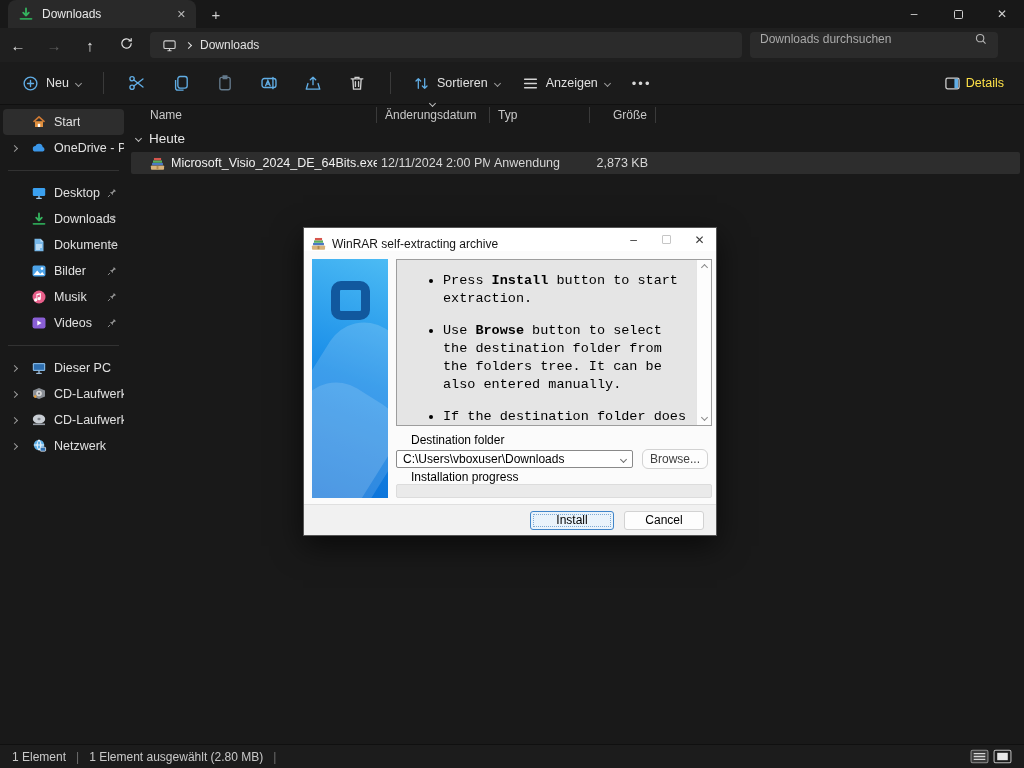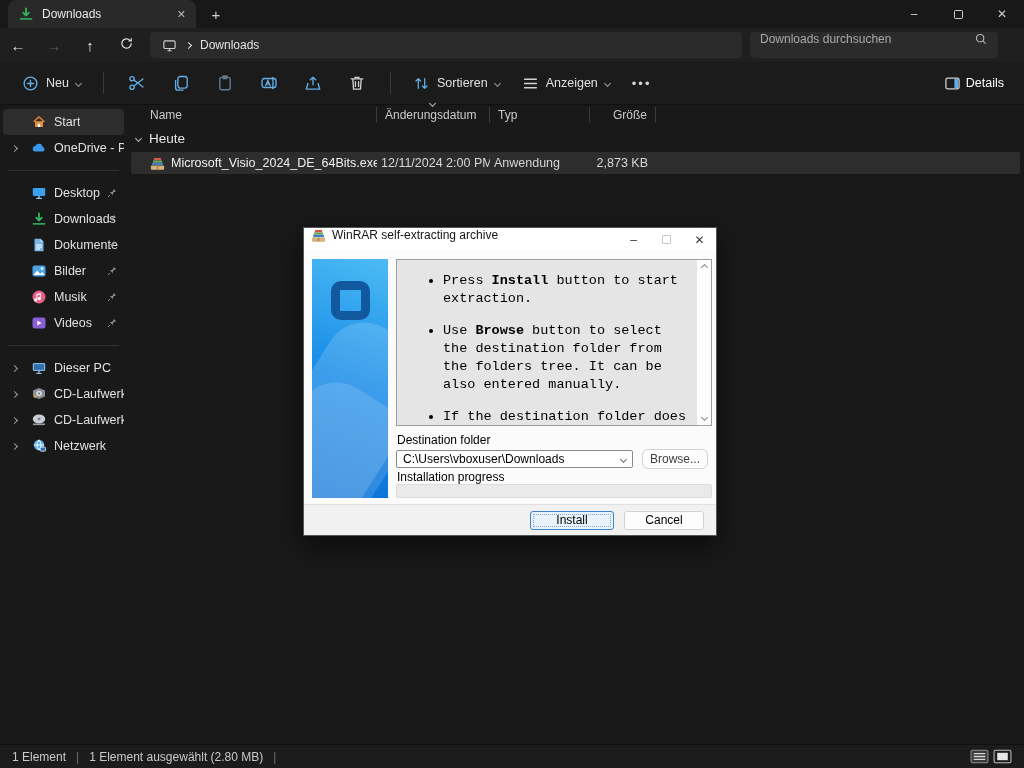--- a/index.html
+++ b/index.html
@@ -27,21 +27,21 @@
   .navbtn.disabled{color:#5f5f5f}
   .addressbar{margin-left:6px;width:592px;height:26px;background:#2b2b2b;border-radius:4px;display:flex;align-items:center;gap:9px;padding:0 12px;color:#e2e2e2}
   .searchbox{margin-left:8px;width:248px;height:26px;background:#2b2b2b;border-radius:4px;display:flex;align-items:flex-start;padding:0 10px;color:#a9a9a9}
   .searchbox .ph{flex:1;font-size:12px}
 
   
   .toolbar{position:absolute;top:62px;left:0;right:0;height:43px;background:#1b1b1b;border-bottom:1px solid #101010;display:flex;align-items:center;padding:0 14px;gap:6px}
   .tbtn{display:flex;align-items:center;gap:7px;padding:6px 8px;border-radius:4px;color:#e0e0e0;font-size:12.5px}
   .tsep{width:1px;height:22px;background:#3a3a3a;margin:0 8px;flex:none}
   .icon-btn{padding:6px 10px}
-  .tb-right{margin-left:auto;display:flex;align-items:center;gap:5px;color:#ffffff;font-size:12.5px;padding-right:6px}
+  .tb-right{margin-left:auto;display:flex;align-items:center;gap:5px;color:#fde047;font-size:12.5px;padding-right:6px}
   .dots{color:#d6d6d6;letter-spacing:2px;font-size:13px;padding:0 8px}
 
   
   .sidebar{position:absolute;top:105px;left:0;width:127px;bottom:24px;background:#191919;padding-top:4px;overflow:hidden}
   .sitem{height:26px;display:flex;align-items:center;gap:7px;padding-left:28px;margin:0 3px;border-radius:4px;color:#e0e0e0;font-size:12.5px;white-space:nowrap;position:relative}
   .sitem.sel{background:#2d2d2d}
   .sitem .sichev{position:absolute;left:9px;color:#9a9a9a}
   .sitem .pin{position:absolute;right:6px}
   .sitem .lbl{overflow:hidden}
   .ssep{height:1px;background:#323232;margin:9px 8px}
@@ -64,35 +64,35 @@
   .f-type{width:100px;padding-left:4px;color:#d6d6d6}
   .f-size{width:62px;text-align:right;padding-right:4px;color:#d6d6d6}
 
   
   .statusbar{position:absolute;left:0;right:0;bottom:0;height:24px;background:#1c1c1c;border-top:1px solid #101010;display:flex;align-items:center;padding:0 12px;color:#c9c9c9;font-size:12px;gap:10px}
   .statusbar .sep{color:#6e6e6e}
   .viewtoggles{margin-left:auto;display:flex;gap:4px;align-items:center}
 
   
   .dialog{position:absolute;left:303px;top:227px;width:414px;height:309px;background:#fbfbfb;border:1px solid #555;box-shadow:0 10px 28px rgba(0,0,0,.6);color:#000}
-  .dtitle{height:23px;background:#fff;display:flex;align-items:flex-start;gap:6px;padding-left:7px;font-size:12px;color:#151515}
+  .dtitle{height:23px;background:#fff;display:flex;align-items:flex-end;gap:6px;padding-left:7px;font-size:12px;color:#151515}
   .dctrls{margin-left:auto;display:flex;height:23px}
   .dctrls>div{width:33px;display:flex;align-items:center;justify-content:center;color:#3c3c3c;font-size:12px}
   .dmax{color:#c6c6c6}
   .dmax .sq{width:9px;height:9px;border:1px solid #c6c6c6;border-radius:1px}
   .bluepanel{position:absolute;left:8px;top:31px;width:76px;height:239px;background:linear-gradient(200deg,#4cbbf4 0%,#188ce8 50%,#0a70d8 100%);overflow:hidden}
   .swoosh1{position:absolute;left:-30px;top:60px;width:110px;height:230px;background:rgba(255,255,255,.16);transform:rotate(32deg);border-radius:40px}
   .swoosh2{position:absolute;left:-58px;top:120px;width:110px;height:230px;background:rgba(255,255,255,.14);transform:rotate(32deg);border-radius:40px}
   .rarlogo{position:absolute;left:19px;top:22px;width:39px;height:39px;border:9px solid #11589e;border-radius:10px}
   .dtext{position:absolute;left:92px;top:31px;width:316px;height:167px;background:#e5e5e5;border:1px solid #9d9d9d;font-family:Liberation Mono, monospace;font-size:13.5px;color:#000;overflow:hidden}
   .dtext ul{margin:12px 0 0;padding-left:46px;padding-right:22px}
   .dtext li{margin-bottom:14px;line-height:1.33}
   .dtext .b{font-weight:700}
   .dscroll{position:absolute;right:0;top:0;bottom:0;width:15px;background:#fdfdfd;border-left:1px solid #e4e4e4;display:flex;flex-direction:column;justify-content:space-between;align-items:center;padding:5px 0;color:#8a8a8a}
-  .dlabel{position:absolute;left:93px;font-size:12px;color:#000}
+  .dlabel{position:absolute;left:107px;font-size:12px;color:#000}
   .combo{position:absolute;left:92px;top:222px;width:237px;height:18px;background:#fff;border:1px solid #8a8a8a;border-radius:2px;display:flex;align-items:center;padding:0 6px;font-size:12px;color:#000}
   .combo .val{flex:1;white-space:nowrap;overflow:hidden}
   .combo .cchev{color:#6e6e6e}
   .dbtn{position:absolute;background:#fdfdfd;border:1px solid #d2d2d2;border-radius:6px;font-size:12px;color:#404040;display:flex;align-items:center;justify-content:center}
   .browse{left:338px;top:221px;width:66px;height:20px}
   .progress{position:absolute;left:92px;top:256px;width:316px;height:14px;background:#eaeaea;border:1px solid #dcdcdc;border-radius:2px}
   .dfooter{position:absolute;left:0;right:0;bottom:0;height:31px;background:#f1f1f1;border-top:1px solid #e0e0e0;display:flex;align-items:center;justify-content:flex-end;gap:10px;padding-right:12px}
   .fbtn{height:19px;background:#fdfdfd;border:1px solid #d2d2d2;border-radius:3px;font-size:12px;display:flex;align-items:center;justify-content:center;position:relative}
   .install{width:84px;background:#e9f3fb;border-color:#3f85c9}
   .install::before{content:"";position:absolute;inset:2px;border:1px dotted #7fa9d2}

